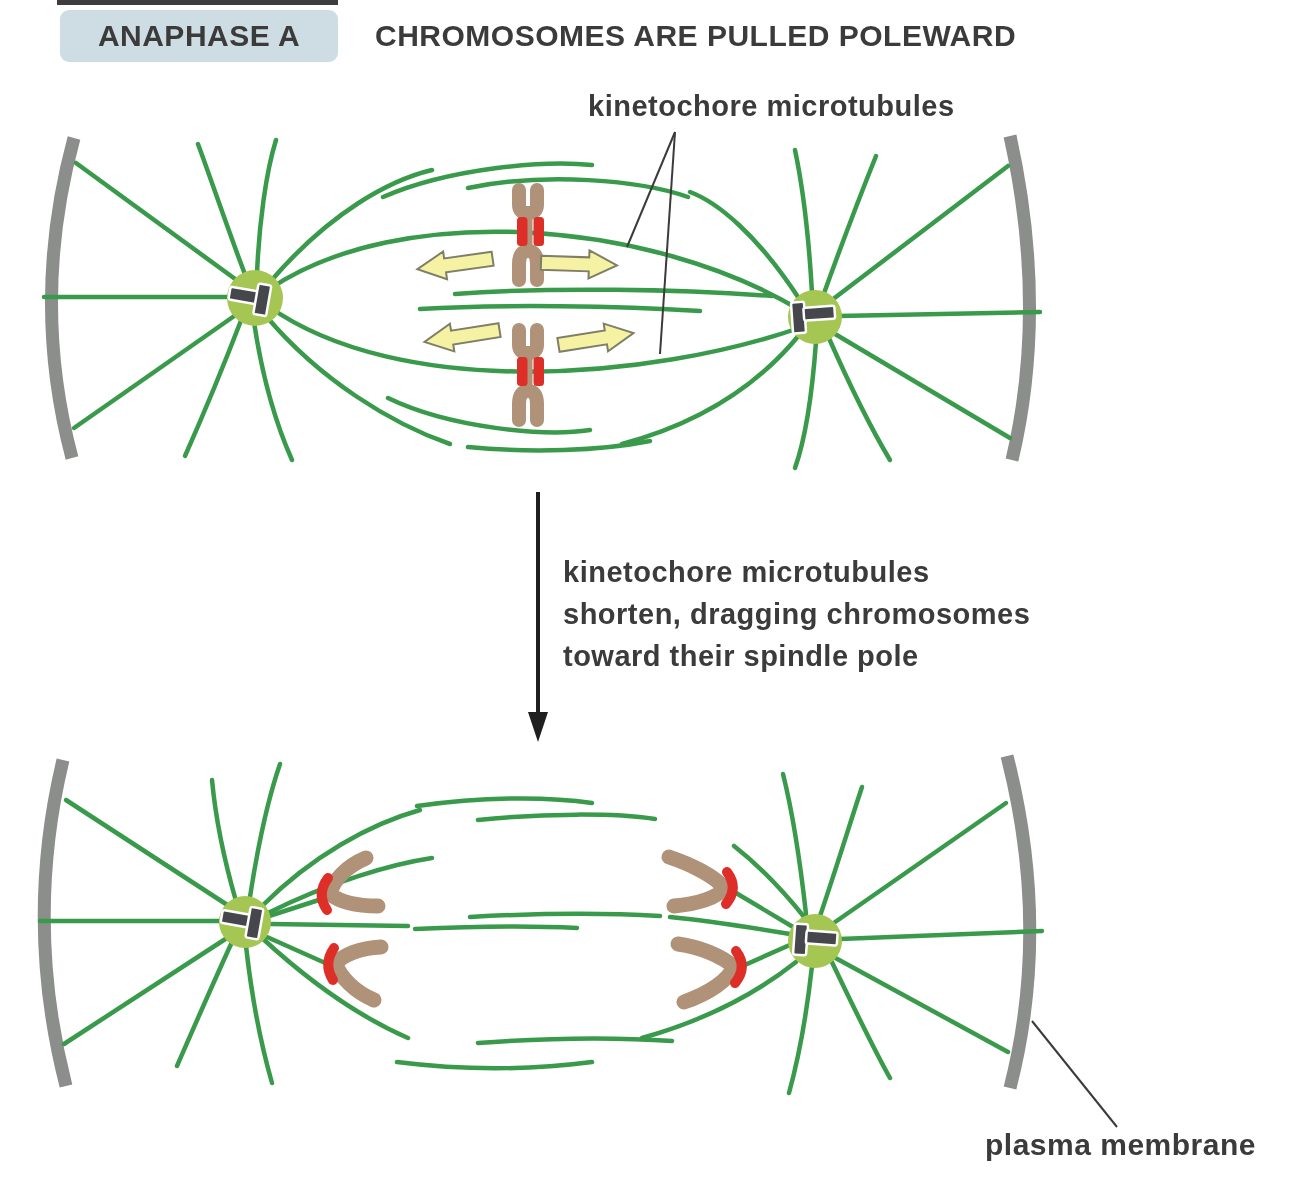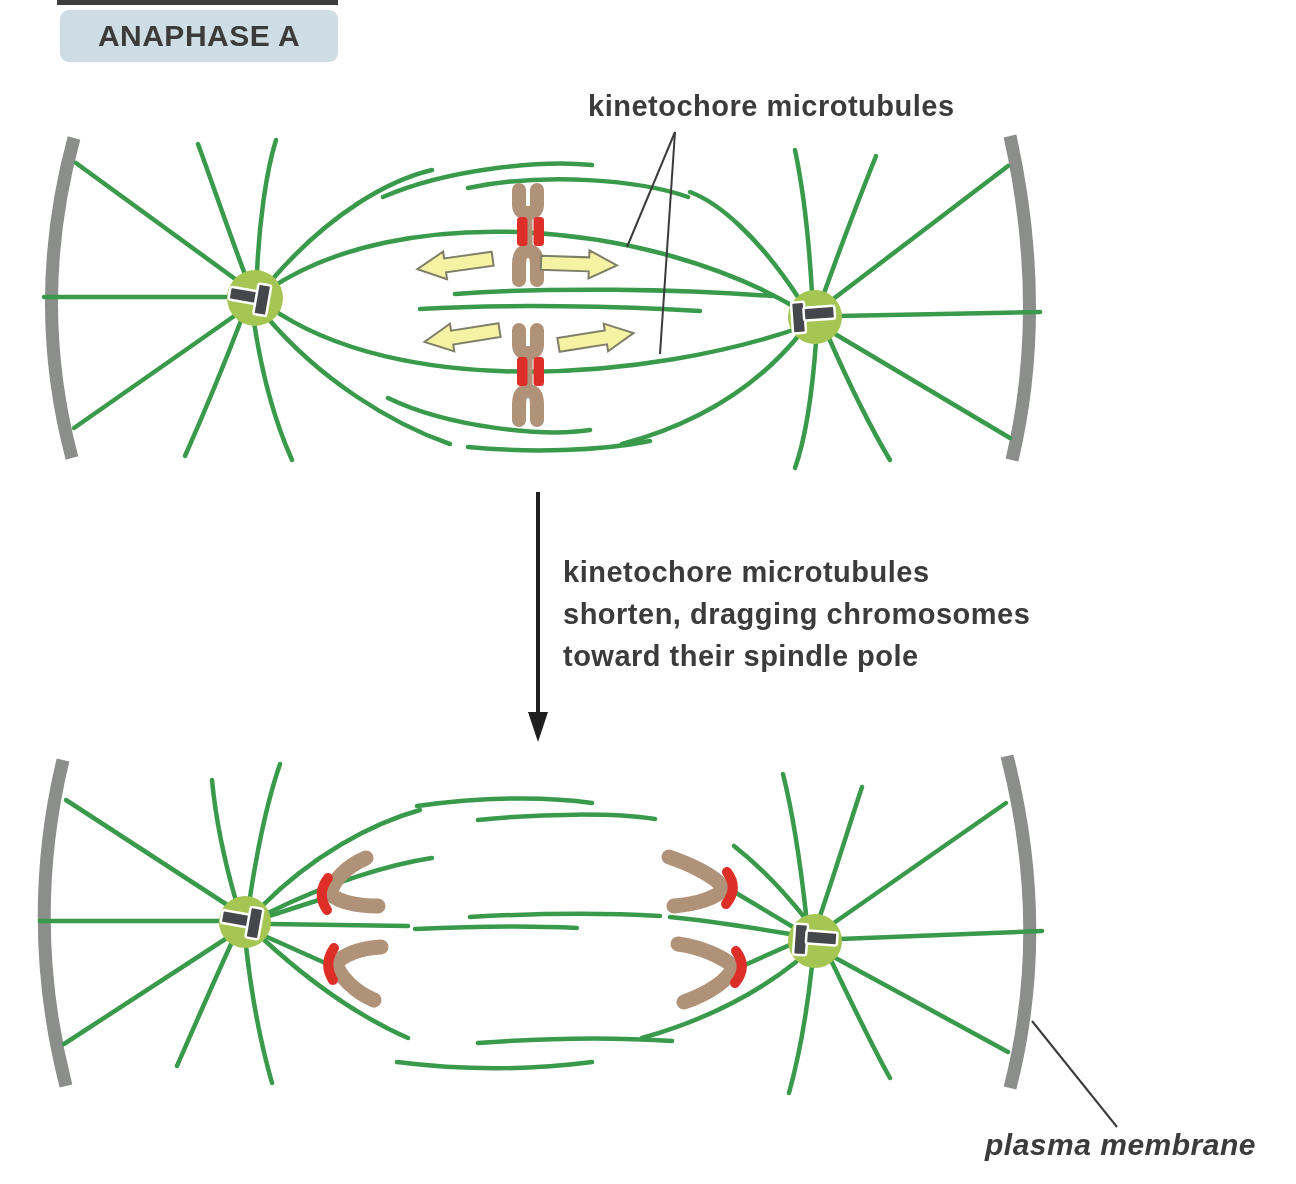--- a/index.html
+++ b/index.html
@@ -6,21 +6,21 @@
   body{font-family:"Liberation Sans", sans-serif;}
   .stage{position:relative;width:1296px;height:1184px;background:#fff;overflow:hidden;}
   svg.canvas{position:absolute;left:0;top:0;z-index:1;}
   .txt{position:absolute;z-index:2;font-weight:bold;color:var(--text-color,#3b3b3b);letter-spacing:0.5px;border-radius:9px;}
   #cropBar{position:absolute;z-index:2;left:57px;top:0;width:281px;height:5px;background:var(--artifact-bar,#3d3d3d);}
   #phaseBox{left:60px;top:10px;width:278px;height:52px;display:flex;align-items:center;justify-content:center;
             background:var(--label-box-bg,#cedde4);font-size:30px;}
   #figTitle{left:375px;top:10px;height:52px;display:flex;align-items:center;font-size:30px;}
   #kinLabel{left:588px;top:90px;font-size:29px;}
   #caption{left:563px;top:551px;font-size:29px;line-height:42px;white-space:pre-line;}
-  #pmLabel{left:985px;top:1128px;font-size:30px;font-style:italic;}
+  #pmLabel{left:985px;top:1128px;font-size:30px;}
 
   .membrane path{stroke:var(--membrane-gray,#8b8e8b);stroke-width:13;fill:none;stroke-linecap:butt;}
   .mt path{stroke:var(--microtubule-green,#3a9a4b);stroke-width:4.5;fill:none;stroke-linecap:round;}
   .pointer path{stroke:var(--pointer-black,#3b3b3b);stroke-width:2;fill:none;}
   .chr{stroke:var(--chromosome-brown,#b09279);fill:none;stroke-linecap:round;}
   .chr-u{stroke-width:14;}
   .chr-w{stroke-width:9;}
   .chr-v{stroke-width:15;stroke-linejoin:round;}
   .kin{fill:var(--kinetochore-red,#dd2f28);}
   .kinarc{stroke:var(--kinetochore-red,#dd2f28);stroke-width:10;fill:none;stroke-linecap:round;}
@@ -202,20 +202,21 @@
     <g>
       <line class="tline" x1="538" y1="492" x2="538" y2="716"></line>
       <polygon class="thead" points="528,712 548,712 538,742"></polygon>
     </g>
   </svg>
 
   <div id="cropBar"></div>
 
   <div id="phaseBox" class="txt">ANAPHASE A</div>
 
+  <div id="figTitle" class="txt">CHROMOSOMES ARE PULLED POLEWARD</div>
 
   <div id="kinLabel" class="txt">kinetochore microtubules</div>
 
   <div id="caption" class="txt">kinetochore microtubules
 shorten, dragging chromosomes
 toward their spindle pole</div>
 
   <div id="pmLabel" class="txt">plasma membrane</div>
 </div>
 

